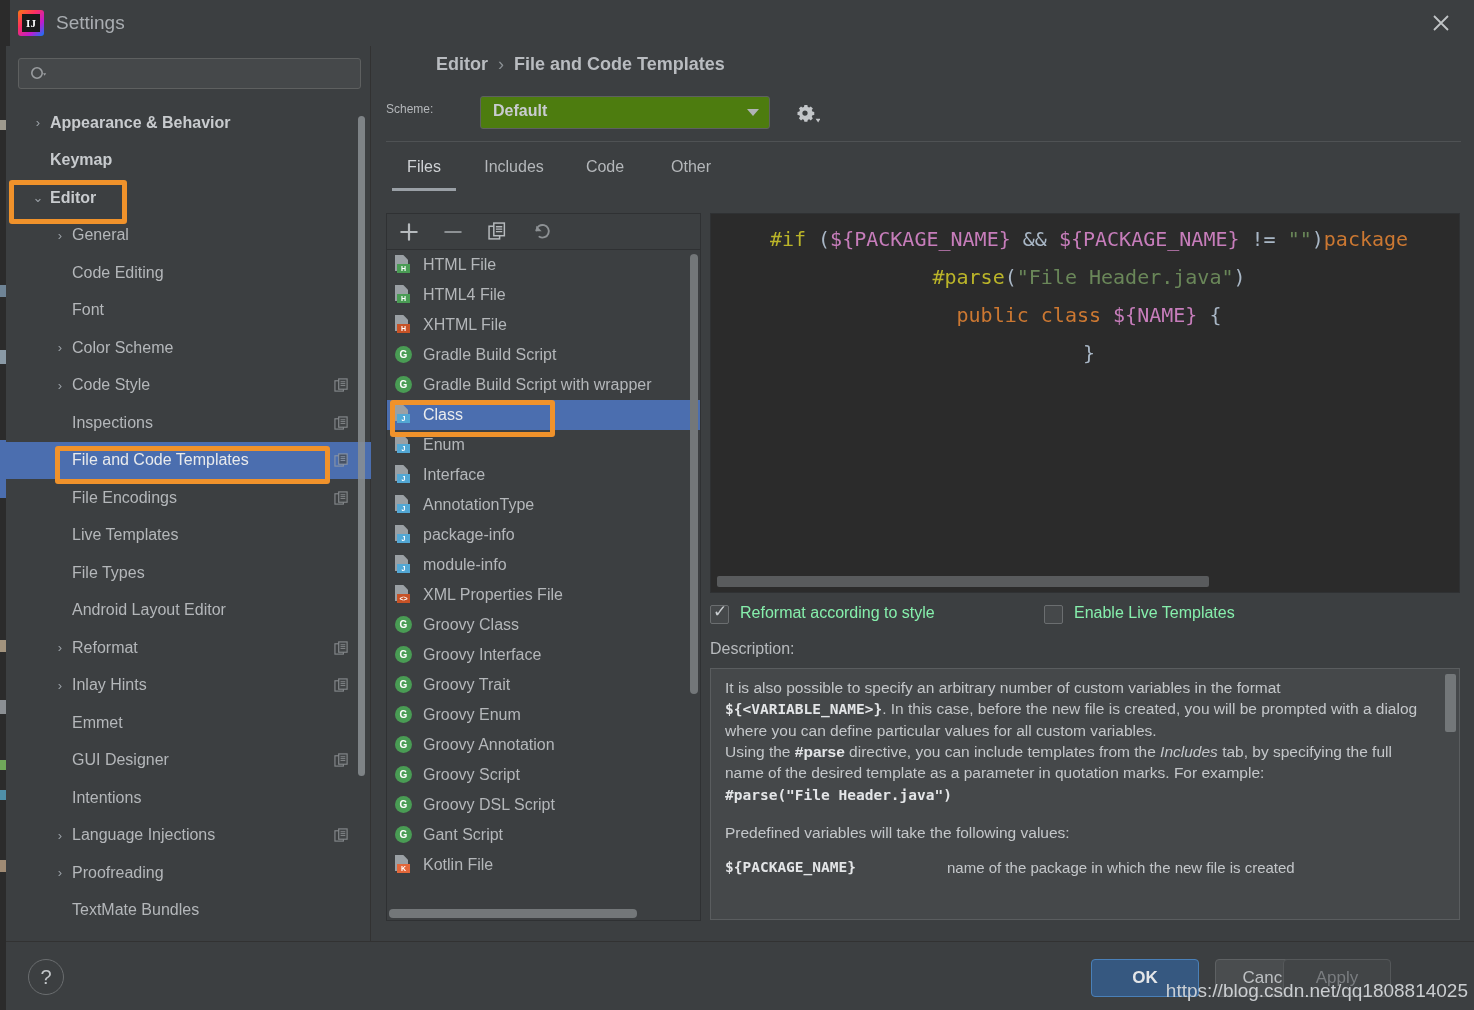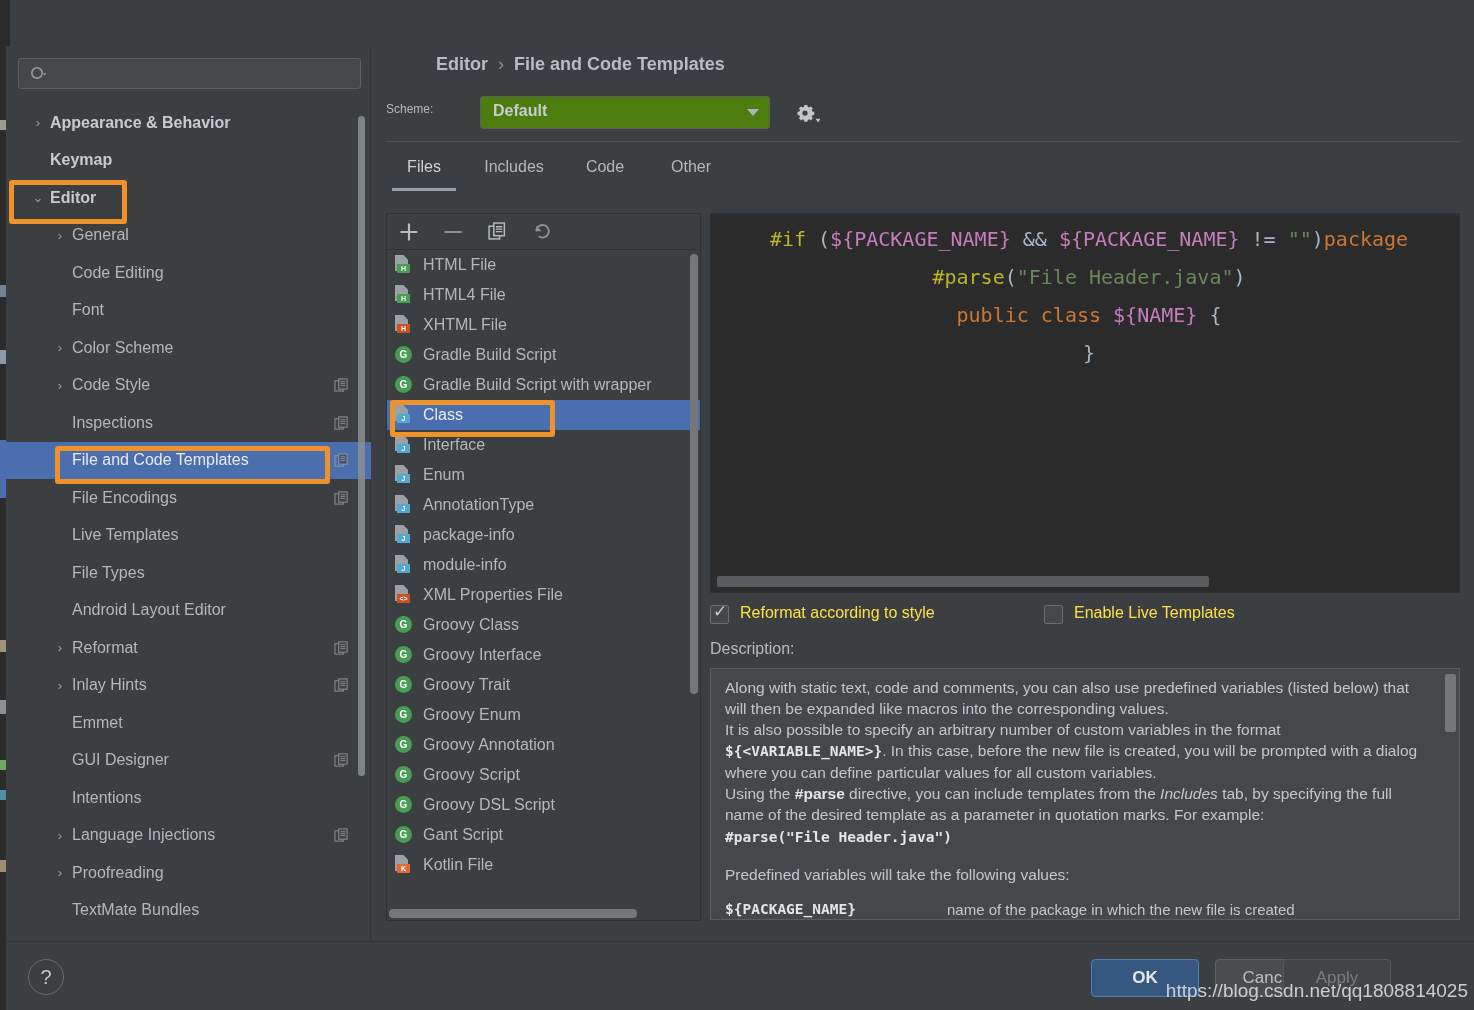--- a/index.html
+++ b/index.html
@@ -217,21 +217,21 @@
 
   .checkrow { position: absolute; left: 338px; top: 556px; height: 28px; }
   .cbox {
     position: absolute; width: 19px; height: 19px; top: 3px;
     border: 1px solid #6b6e70; border-radius: 2px; background: #45484a;
   }
   .cbox.checked::after {
     content: "✓"; position: absolute; left: 2px; top: -4px;
     font-size: 17px; color: #c9cdd0; line-height: 20px;
   }
-  .clabel { position: absolute; top: 2px; font-size: 16px; color: #fde047; }
+  .clabel { position: absolute; top: 2px; font-size: 16px; color: #86efac; }
 
   .desc-label { position: absolute; left: 338px; top: 594px; font-size: 16px; color: #b8bbbe; }
   .desc-panel {
     position: absolute; left: 338px; top: 622px; width: 750px; height: 252px;
     background: #45484a; border: 1px solid #5a5d5f; overflow: hidden;
   }
   .desc-body {
     position: absolute; left: 14px; top: 8px; width: 706px;
     font-size: 15.5px; line-height: 21px; color: #c4c7ca;
     font-family: "Liberation Sans", sans-serif;
@@ -281,20 +281,31 @@
     <i style="top:285px;height:12px;background:#6f8496"></i>
     <i style="top:350px;height:14px;background:#8a9aa6"></i>
     <i style="top:440px;height:58px;background:#4b6eaf"></i>
     <i style="top:640px;height:12px;background:#a2937d"></i>
     <i style="top:700px;height:14px;background:#8b8f93"></i>
     <i style="top:760px;height:10px;background:#6fa85a"></i>
     <i style="top:790px;height:10px;background:#4f8fa8"></i>
     <i style="top:860px;height:12px;background:#a08b74"></i>
   </div>
 
+  <div class="titlebar">
+    <div class="ij-logo">
+      <span>IJ</span>
+    </div>
+    <div class="title-text">Settings</div>
+    <div class="win-close">
+      <svg width="30" height="30" viewBox="0 0 30 30">
+          <path d="M8 8 L22 22 M22 8 L8 22" stroke="#c0c4c6" stroke-width="1.8" fill="none"></path>
+        </svg>
+    </div>
+  </div>
 
   <div class="sidebar">
     <div class="search-box">
       <div class="search-icon">
         <svg width="20" height="20" viewBox="0 0 20 20">
           <circle cx="8" cy="8" r="5.2" stroke="#9a9da0" stroke-width="1.6" fill="none"></circle>
           <path d="M14 8.2 l3.2 0 l-1.6 2.6 z" fill="#9a9da0"></path>
         </svg>
       </div>
       <input class="search-input" type="text" placeholder="" style="">
@@ -542,30 +553,30 @@
             </span>
             <span>Class</span>
           </div>
           <div class="li">
             <span class="ico">
               <span class="fileglyph">
                 <span class="page"></span>
                 <span class="tag" style="background:#52a7d4">J</span>
               </span>
             </span>
+            <span>Enum</span>
+          </div>
+          <div class="li">
+            <span class="ico">
+              <span class="fileglyph">
+                <span class="page"></span>
+                <span class="tag" style="background:#52a7d4">J</span>
+              </span>
+            </span>
             <span>Interface</span>
-          </div>
-          <div class="li">
-            <span class="ico">
-              <span class="fileglyph">
-                <span class="page"></span>
-                <span class="tag" style="background:#52a7d4">J</span>
-              </span>
-            </span>
-            <span>Enum</span>
           </div>
           <div class="li">
             <span class="ico">
               <span class="fileglyph">
                 <span class="page"></span>
                 <span class="tag" style="background:#52a7d4">J</span>
               </span>
             </span>
             <span>AnnotationType</span>
           </div>
@@ -667,23 +678,20 @@
       <div class="cbox checked" style="left:0"></div>
       <div class="clabel" style="left:30px">Reformat according to style</div>
       <div class="cbox" style="left:334px"></div>
       <div class="clabel" style="left:364px">Enable Live Templates</div>
     </div>
 
     <div class="desc-label">Description:</div>
 
     <div class="desc-panel">
       <div class="desc-body">
-        <p>
-          <span>Along with static text, code and comments, you can also use predefined variables (listed below) that will then be expanded like macros into the corresponding values.</span>
-        </p>
         <p>
           <span>It is also possible to specify an arbitrary number of custom variables in the format </span><span class="mono">${&lt;VARIABLE_NAME&gt;}</span><span>. In this case, before the new file is created, you will be prompted with a dialog where you can define particular values for all custom variables.</span>
         </p>
         <p>
           <span>Using the </span><b>#parse</b><span> directive, you can include templates from the </span><i>Includes</i><span> tab, by specifying the full name of the desired template as a parameter in quotation marks. For example:</span>
         </p>
         <p style="margin-top:1px">
           <span class="mono">#parse("File Header.java")</span>
         </p>
         <p style="margin-top:16px">

